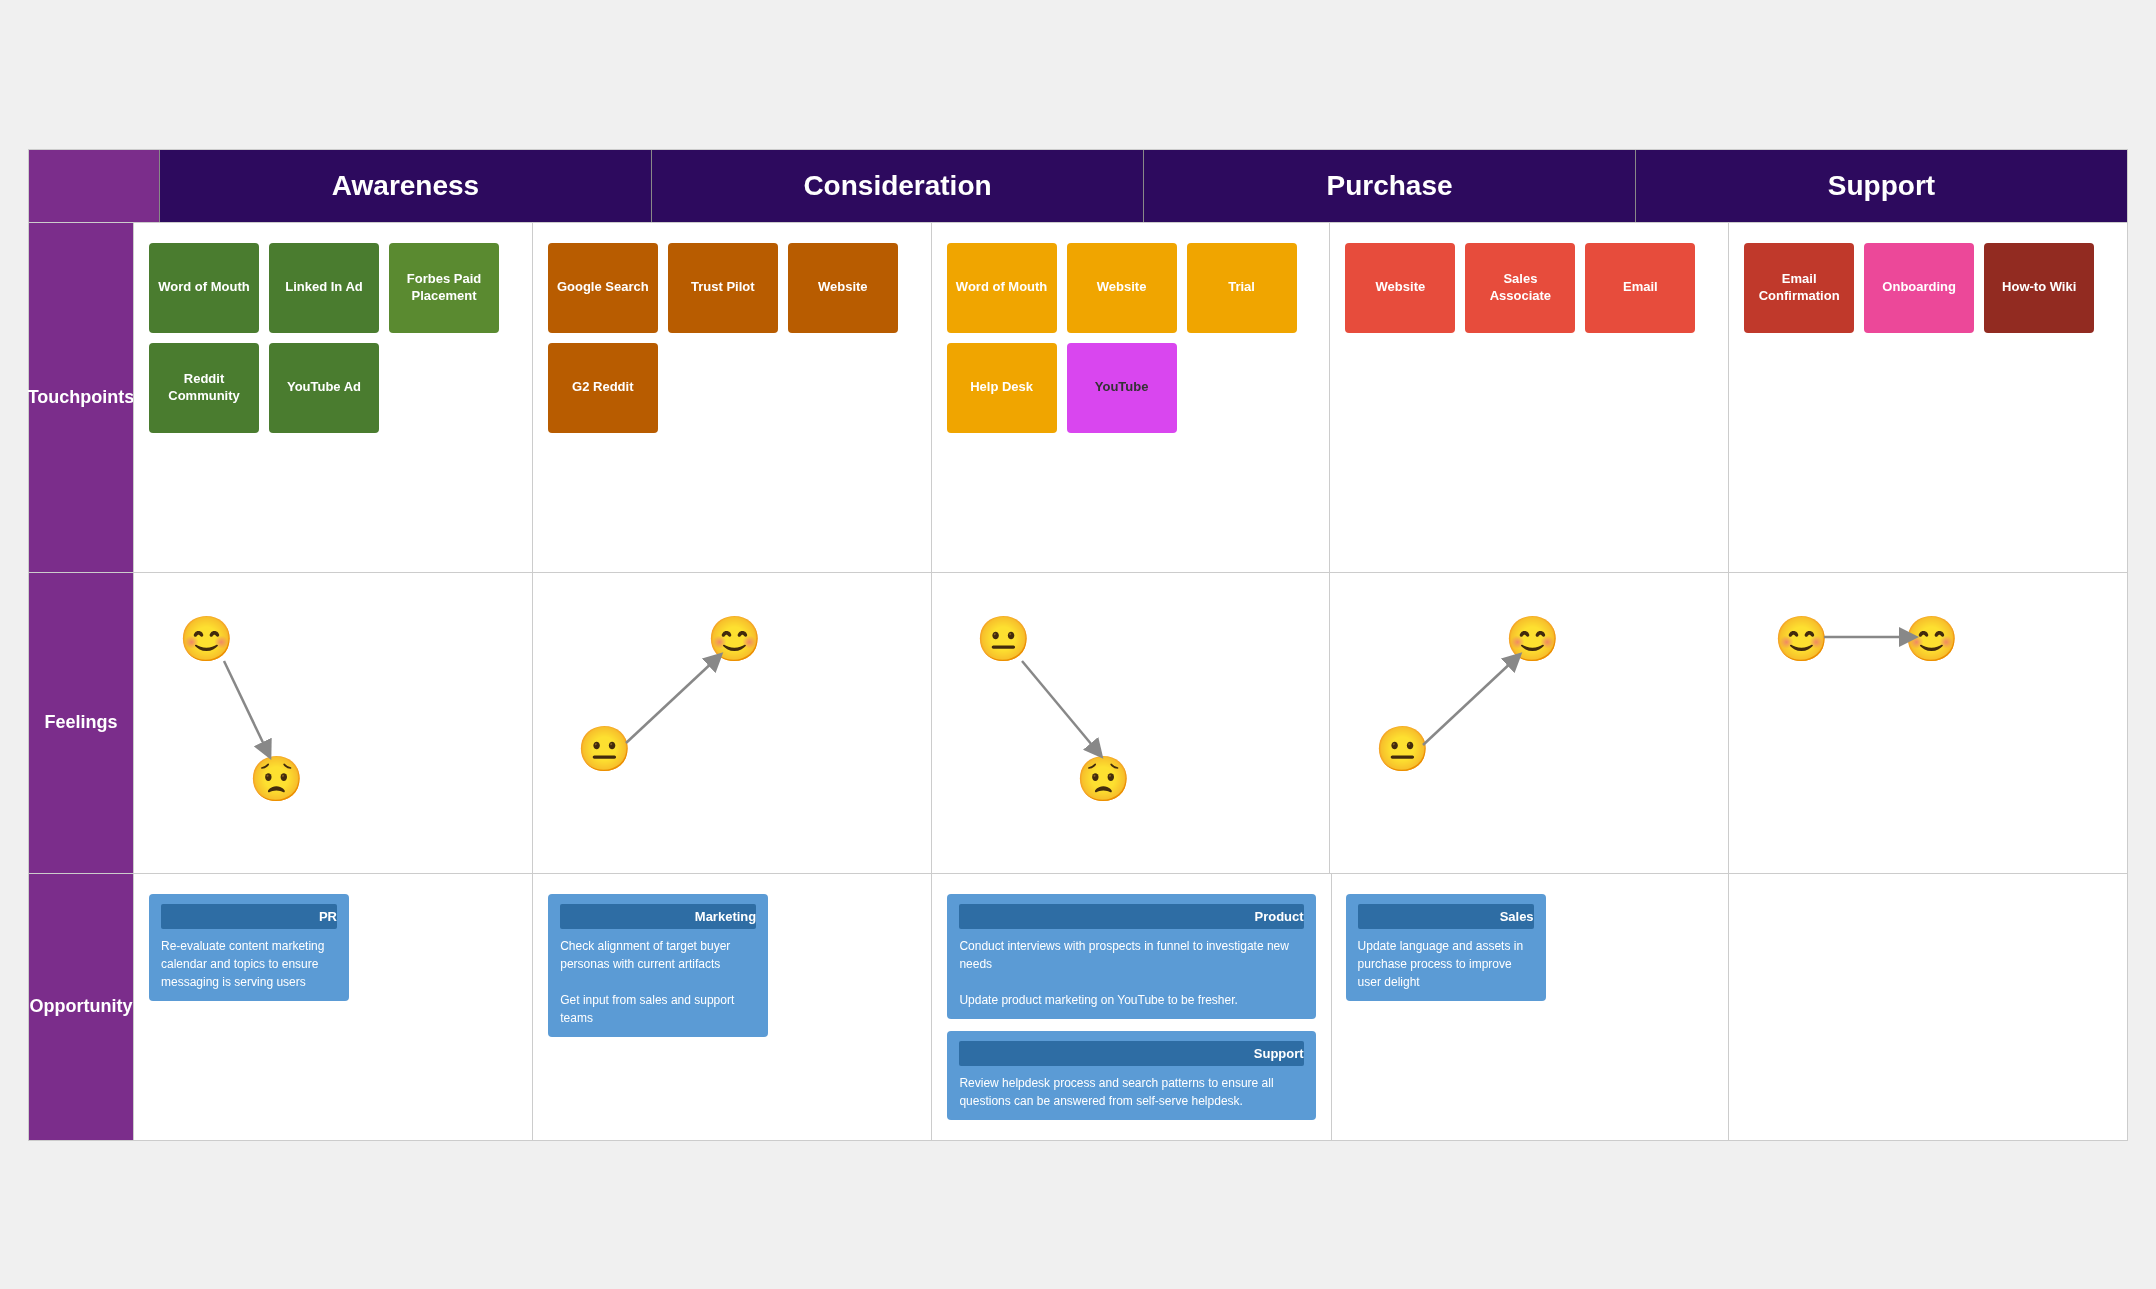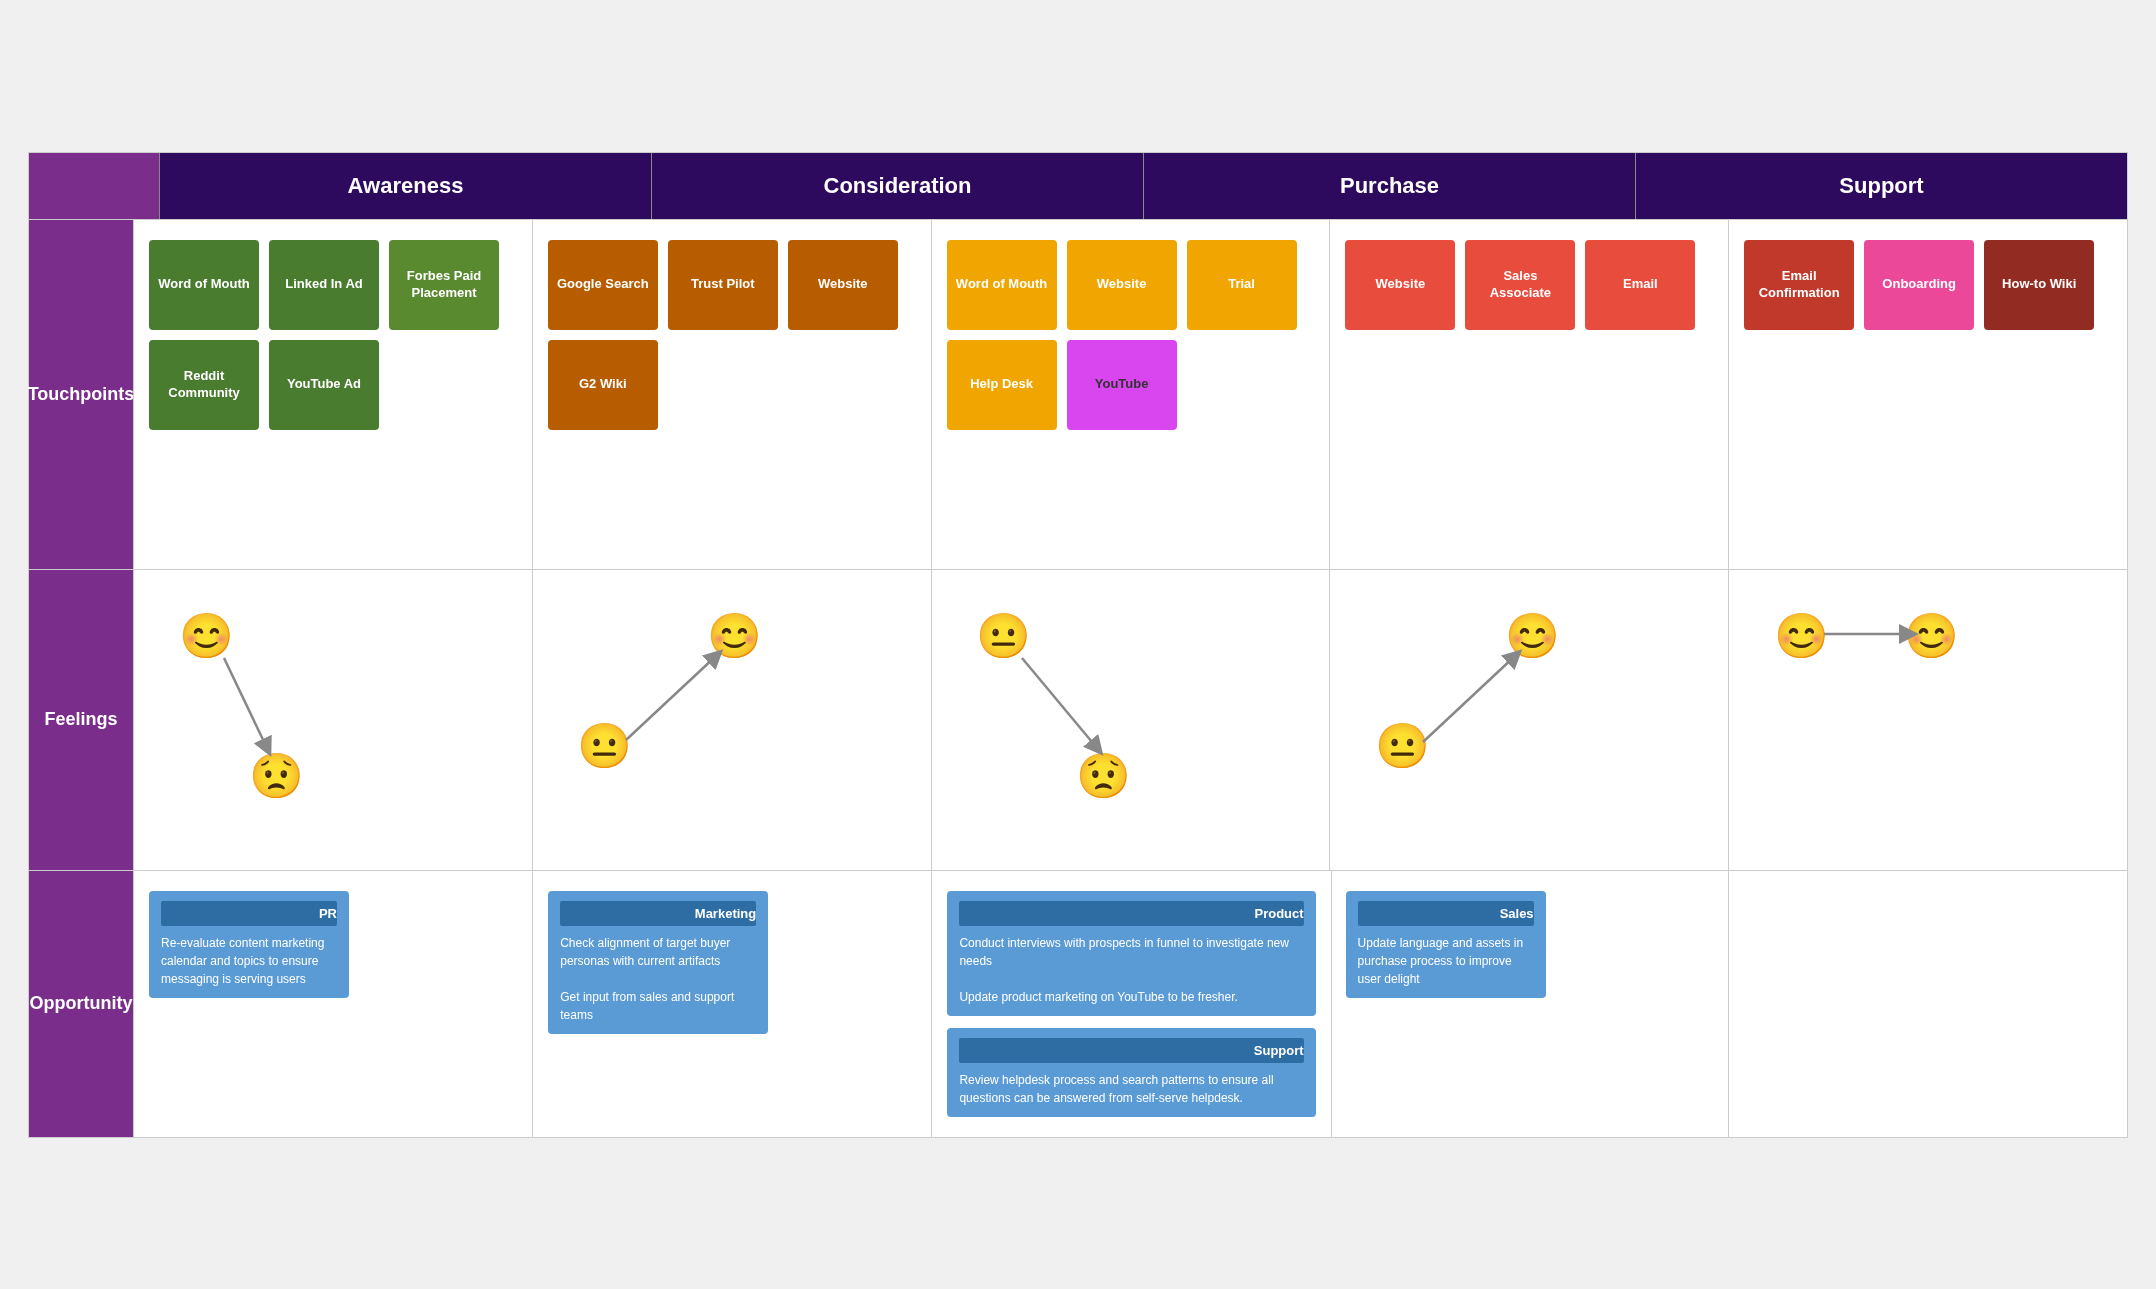--- a/index.html
+++ b/index.html
@@ -2,21 +2,21 @@
 <html><head>
   <meta charset="utf-8">
   <style>
     * { box-sizing: border-box; margin: 0; padding: 0; }
     body { font-family: Arial, sans-serif; background: #f0f0f0; display: flex; justify-content: center; align-items: center; min-height: 100vh; }
     .board { background: white; border: 1px solid #ccc; width: 2100px; }
     
     
     .header-row { display: flex; }
     .row-label-header { width: 130px; background: #7b2d8b; flex-shrink: 0; }
-    .col-header { flex: 1; background: #2d0a5e; color: white; text-align: center; padding: 20px 10px; font-size: 22px; font-weight: bold; border-left: 1px solid #888; }
+    .col-header { flex: 1; background: #2d0a5e; color: white; text-align: center; padding: 20px 10px; font-size: 28px; font-weight: bold; border-left: 1px solid #888; }
 
     
     .content-row { display: flex; border-top: 1px solid #ccc; min-height: 350px; }
     .feelings-row { min-height: 300px; }
     .opportunity-row { min-height: 260px; }
     .row-label { width: 104px; background: #7b2d8b; color: white; font-size: 18px; font-weight: bold; display: flex; align-items: center; justify-content: center; text-align: center; padding: 10px; flex-shrink: 0; }
     .col-cell { flex: 1; border-left: 1px solid #ccc; padding: 20px 15px; position: relative; }
 
     
     .cards-grid { display: flex; flex-wrap: wrap; gap: 10px; }
@@ -73,21 +73,21 @@
         <div class="tp-card green-dark">Reddit Community</div>
         <div class="tp-card green-dark">YouTube Ad</div>
       </div>
     </div>
 
     <div class="col-cell">
       <div class="cards-grid">
         <div class="tp-card orange-dark">Google Search</div>
         <div class="tp-card orange-dark">Trust Pilot</div>
         <div class="tp-card orange-dark">Website</div>
-        <div class="tp-card orange-dark">G2 Wiki</div>
+        <div class="tp-card orange-dark">G2 Reddit</div>
       </div>
     </div>
 
     <div class="col-cell">
       <div class="cards-grid">
         <div class="tp-card orange-light">Word of Mouth</div>
         <div class="tp-card orange-light">Website</div>
         <div class="tp-card orange-light">Trial</div>
         <div class="tp-card orange-light">Help Desk</div>
         <div class="tp-card yellow-light" style="color:#333;">YouTube</div>

